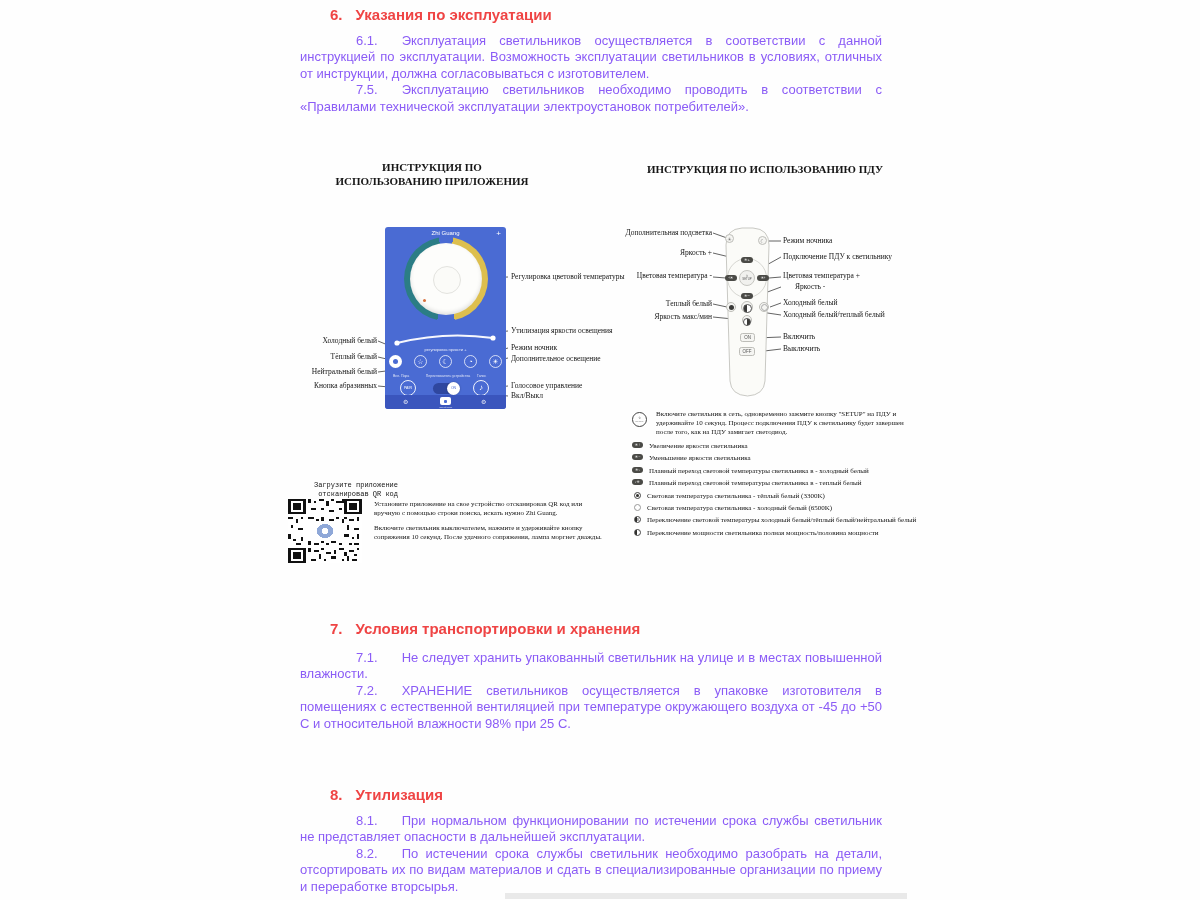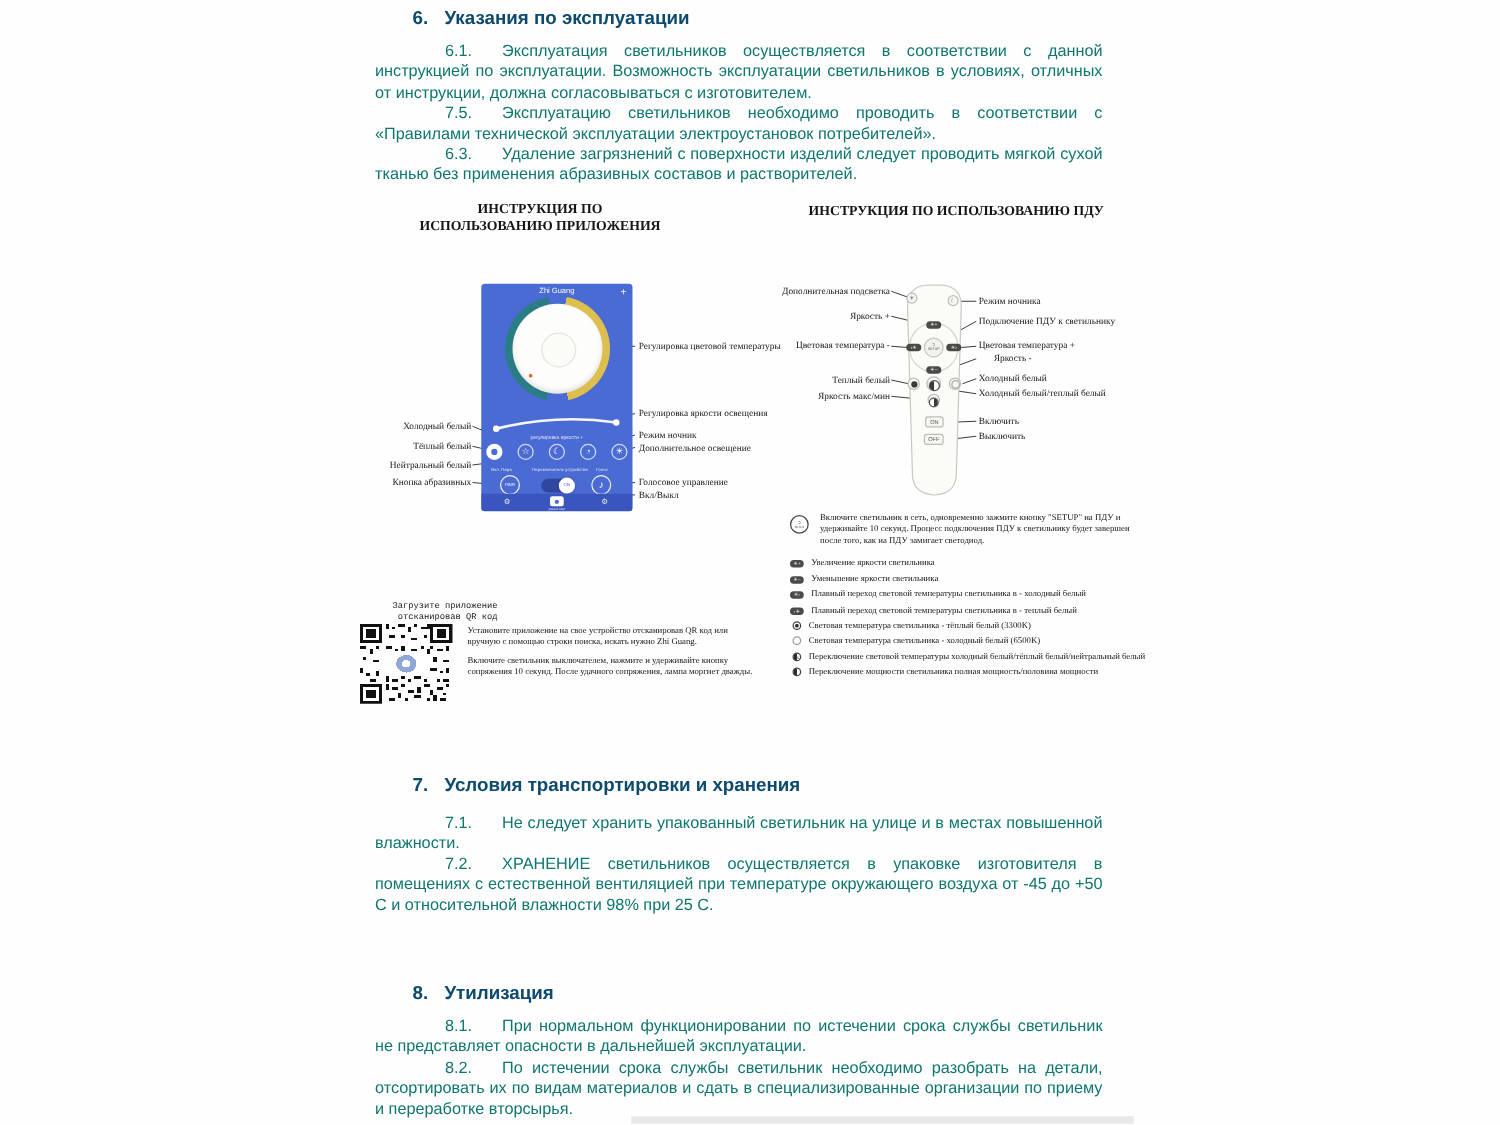--- a/index.html
+++ b/index.html
@@ -1,24 +1,24 @@
 <!DOCTYPE html>
 <html><head>
 <meta charset="utf-8">
 <style>
   html,body{margin:0;padding:0;background:#ffffff;}
   .page{position:relative;width:1200px;height:900px;background:#fefefe;overflow:hidden;
         font-family:"Liberation Sans",sans-serif;color:#1f1f1f;}
   .abs{position:absolute;}
   
-  .sec-h{position:absolute;font-size:15px;font-weight:bold;color:#0c4a6e;white-space:nowrap;}
+  .sec-h{position:absolute;font-size:15px;font-weight:bold;color:#ef4444;white-space:nowrap;}
   .sec-num{margin-right:13px;}
   
   .body-col{position:absolute;left:300px;width:582px;}
-  .body-col p{margin:0;text-align:justify;font-size:13px;line-height:16.4px;text-indent:56px;color:#0f766e;}
+  .body-col p{margin:0;text-align:justify;font-size:13px;line-height:16.4px;text-indent:56px;color:#8b5cf6;}
   .pnum{padding-right:24px;}
   
   .col-h{position:absolute;font-family:"Liberation Serif",serif;font-weight:bold;font-size:11px;
          line-height:13.5px;text-align:center;color:#161616;}
   
   .callout{position:absolute;font-family:"Liberation Serif",serif;font-size:7.5px;line-height:1.1;
            color:#141414;white-space:nowrap;text-align:center;}
   .callout.ra{text-align:right;}
   
   .lines{position:absolute;left:0;top:0;pointer-events:none;}
@@ -78,21 +78,21 @@
   .onoff{position:absolute;border:1px solid #bdbdb8;background:#f5f5f2;border-radius:2.5px;box-sizing:border-box;
         font-size:4.5px;color:#555;text-align:center;}
   
   .legend{position:absolute;left:630px;top:409px;width:290px;font-family:"Liberation Serif",serif;}
   .leg-pair-ic{position:absolute;left:2px;top:3px;width:15px;height:15px;border-radius:50%;
         border:1px solid #444;box-sizing:border-box;text-align:center;}
   .leg-pair-ic .w{display:block;font-size:4px;line-height:4px;color:#333;margin-top:2.5px;}
   .leg-pair-ic .t{display:block;font-size:2.6px;line-height:3px;color:#333;}
   .leg-pair-tx{position:absolute;left:26px;top:1px;width:260px;font-size:7px;line-height:9px;color:#161616;}
   .leg-rows{position:absolute;left:2px;top:33px;width:286px;}
-  .leg-row{display:flex;align-items:flex-end;height:12.4px;}
+  .leg-row{display:flex;align-items:flex-start;height:12.4px;}
   .leg-row .tx{font-size:7px;color:#161616;white-space:nowrap;margin-left:6px;}
   .lpill{width:11px;height:6px;font-size:4px;line-height:6px;flex:0 0 auto;}
   .lcir{width:7px;height:7px;border-radius:50%;box-sizing:border-box;flex:0 0 auto;margin-left:2px;position:relative;}
   .lcir.full{border:1px solid #444;}
   .lcir.full i{display:block;width:3px;height:3px;border-radius:50%;background:#2e2e2c;margin:1px auto;}
   .lcir.emp{border:1px solid #999;background:#fff;}
   .lcir.half{border:1px solid #444;background:linear-gradient(90deg,#2e2e2c 50%,#fff 50%);}
   .lcir .k{position:absolute;right:.5px;top:1px;font-size:3.5px;color:#333;line-height:4px;}
   
   .qr-cap{position:absolute;left:286px;top:481px;width:112px;text-align:right;
@@ -133,21 +133,20 @@
       <line x1="756" y1="352" x2="781" y2="349"></line>
     </g>
   </svg>
 
   <div class="sec-h" style="left:330px;top:6px;">
     <span class="sec-num">6.</span><span>Указания по эксплуатации</span>
   </div>
   <div class="body-col" style="top:33px;">
     <p><span class="pnum">6.1.</span><span>Эксплуатация светильников осуществляется в соответствии с данной инструкцией по эксплуатации. Возможность эксплуатации светильников в условиях, отличных от инструкции, должна согласовываться с изготовителем.</span></p>
     <p><span class="pnum">7.5.</span><span>Эксплуатацию светильников необходимо проводить в соответствии с «Правилами технической эксплуатации электроустановок потребителей».</span></p>
-    <p><span class="pnum">6.3.</span><span>Удаление загрязнений с поверхности изделий следует проводить мягкой сухой тканью без применения абразивных составов и растворителей.</span></p>
   </div>
 
   <div class="col-h" style="left:328px;top:161px;width:208px;">ИНСТРУКЦИЯ ПО ИСПОЛЬЗОВАНИЮ ПРИЛОЖЕНИЯ</div>
   <div class="col-h" style="left:640px;top:163px;width:250px;">ИНСТРУКЦИЯ ПО ИСПОЛЬЗОВАНИЮ ПДУ</div>
 
   <div class="phone">
     <div class="ph-title">Zhi Guang</div>
     <div class="ph-plus">+</div>
     <div class="dial-ring"></div>
     <div class="dial"></div>
@@ -180,21 +179,21 @@
       <span class="nav-gear" style="left:18px;">⚙</span>
       <span class="nav-center">
           <i></i>
         </span>
       <span class="nav-gear" style="left:96px;">⚙</span>
       <span class="nav-cap">умный свет</span>
     </div>
   </div>
 
   <div class="callout" style="left:511px;top:273px;">Регулировка цветовой температуры</div>
-  <div class="callout" style="left:511px;top:327px;">Регулировка яркости освещения</div>
+  <div class="callout" style="left:511px;top:327px;">Утилизация яркости освещения</div>
   <div class="callout" style="left:511px;top:344px;">Режим ночник</div>
   <div class="callout" style="left:511px;top:355px;">Дополнительное освещение</div>
   <div class="callout" style="left:511px;top:382px;">Голосовое управление</div>
   <div class="callout" style="left:511px;top:392px;">Вкл/Выкл</div>
   <div class="callout ra" style="right:823px;top:337px;">Холодный белый</div>
   <div class="callout ra" style="right:823px;top:353px;">Тёплый белый</div>
   <div class="callout ra" style="right:823px;top:368px;">Нейтральный белый</div>
   <div class="callout ra" style="right:823px;top:382px;">Кнопка абразивных</div>
 
   <div class="remote">

